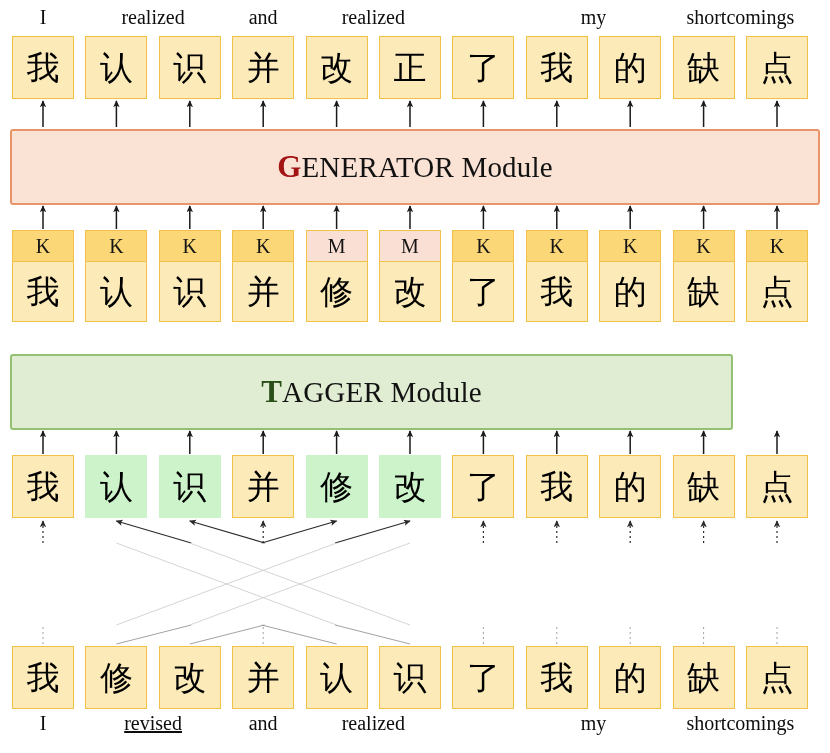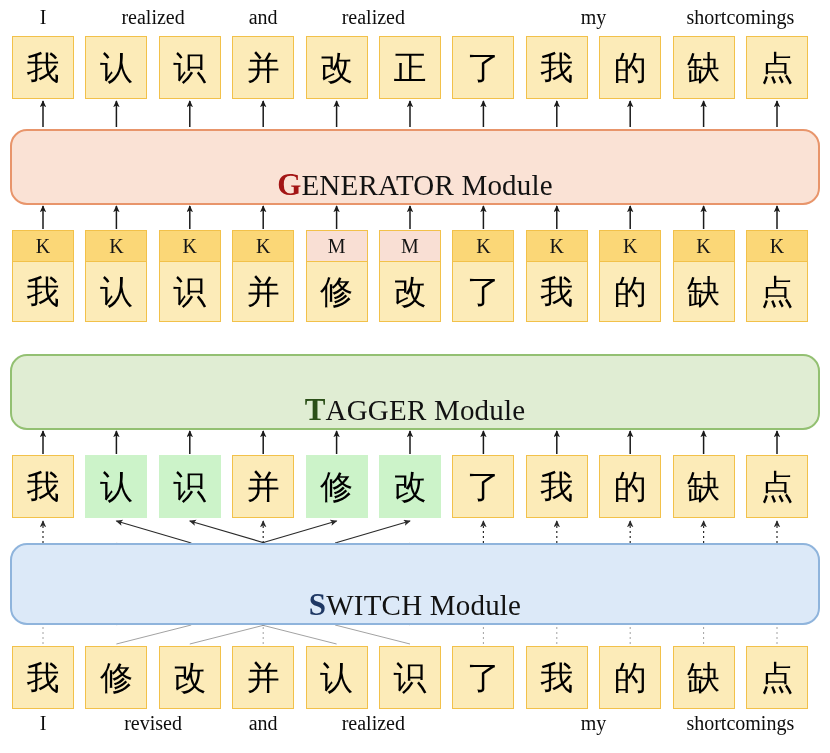--- a/index.html
+++ b/index.html
@@ -77,23 +77,23 @@
     font-size: 33px;
     line-height: 1;
     font-family: "DejaVu Sans", "Liberation Sans", sans-serif;
     color: #000;
   }
 
   
   .module {
     position: absolute;
     box-sizing: border-box;
-    border-radius: 17px;
+    border-radius: 3px;
     display: flex;
-    align-items: flex-end;
+    align-items: center;
     justify-content: center;
     font-size: 29px;
     letter-spacing: 0.2px;
     color: #121212;
     font-family: "Liberation Serif", "DejaVu Serif", serif;
   }
   .module.generator { background: #FAE2D5; border: 2px solid #E8956B; }
   .module.tagger    { background: #E0EDD3; border: 2px solid #93C072; }
   .module.switchm   { background: #DCE9F8; border: 2px solid #8FB4DC; }
   .module .cap {
@@ -317,21 +317,21 @@
         </div>
       </div>
       <div class="stackcell" style="left: 746px; top: 230px; width: 62px; height: 92px;">
         <div class="tag">K</div>
         <div class="char">
           <span class="glyph">点</span>
         </div>
       </div>
     </div>
 
-  <div class="module tagger" style="left:10px; top:354px; width:810px; height:76px;">
+  <div class="module tagger" style="left:10px; top:354px; width:723px; height:76px;">
     <span><span class="cap">T</span><span>AGGER</span><span> Module</span></span>
   </div>
 
   <div id="row-switched">
       <div class="cell" style="left: 12px; top: 455px; width: 62px; height: 63px;">
         <span class="glyph">我</span>
       </div>
       <div class="cell green" style="left: 85.4px; top: 455px; width: 62px; height: 63px;">
         <span class="glyph">认</span>
       </div>
@@ -357,23 +357,20 @@
         <span class="glyph">的</span>
       </div>
       <div class="cell" style="left: 672.6px; top: 455px; width: 62px; height: 63px;">
         <span class="glyph">缺</span>
       </div>
       <div class="cell" style="left: 746px; top: 455px; width: 62px; height: 63px;">
         <span class="glyph">点</span>
       </div>
     </div>
 
-  <div class="module switchm" style="left:10px; top:543px; width:810px; height:82px;">
-    <span><span class="cap">S</span><span>WITCH</span><span> Module</span></span>
-  </div>
 
   <div id="row-input">
       <div class="cell" style="left: 12px; top: 646px; width: 62px; height: 63px;">
         <span class="glyph">我</span>
       </div>
       <div class="cell" style="left: 85.4px; top: 646px; width: 62px; height: 63px;">
         <span class="glyph">修</span>
       </div>
       <div class="cell" style="left: 158.8px; top: 646px; width: 62px; height: 63px;">
         <span class="glyph">改</span>
@@ -399,19 +396,19 @@
       <div class="cell" style="left: 672.6px; top: 646px; width: 62px; height: 63px;">
         <span class="glyph">缺</span>
       </div>
       <div class="cell" style="left: 746px; top: 646px; width: 62px; height: 63px;">
         <span class="glyph">点</span>
       </div>
     </div>
 
   <div id="bottom-glosses">
       <div class="gloss" style="top: 712px; left: -57px; width: 200px;">I</div>
-      <div class="gloss" style="top: 712px; left: 53.1px; width: 200px;">revised</div>
+      <div class="gloss" style="top: 712px; left: 53.1px; width: 200px; text-decoration: underline;">revised</div>
       <div class="gloss" style="top: 712px; left: 163.2px; width: 200px;">and</div>
       <div class="gloss" style="top: 712px; left: 273.3px; width: 200px;">realized</div>
       <div class="gloss" style="top: 712px; left: 493.5px; width: 200px;">my</div>
       <div class="gloss" style="top: 712px; left: 640.3px; width: 200px;">shortcomings</div>
     </div>
 </div>
 
 </body></html>

